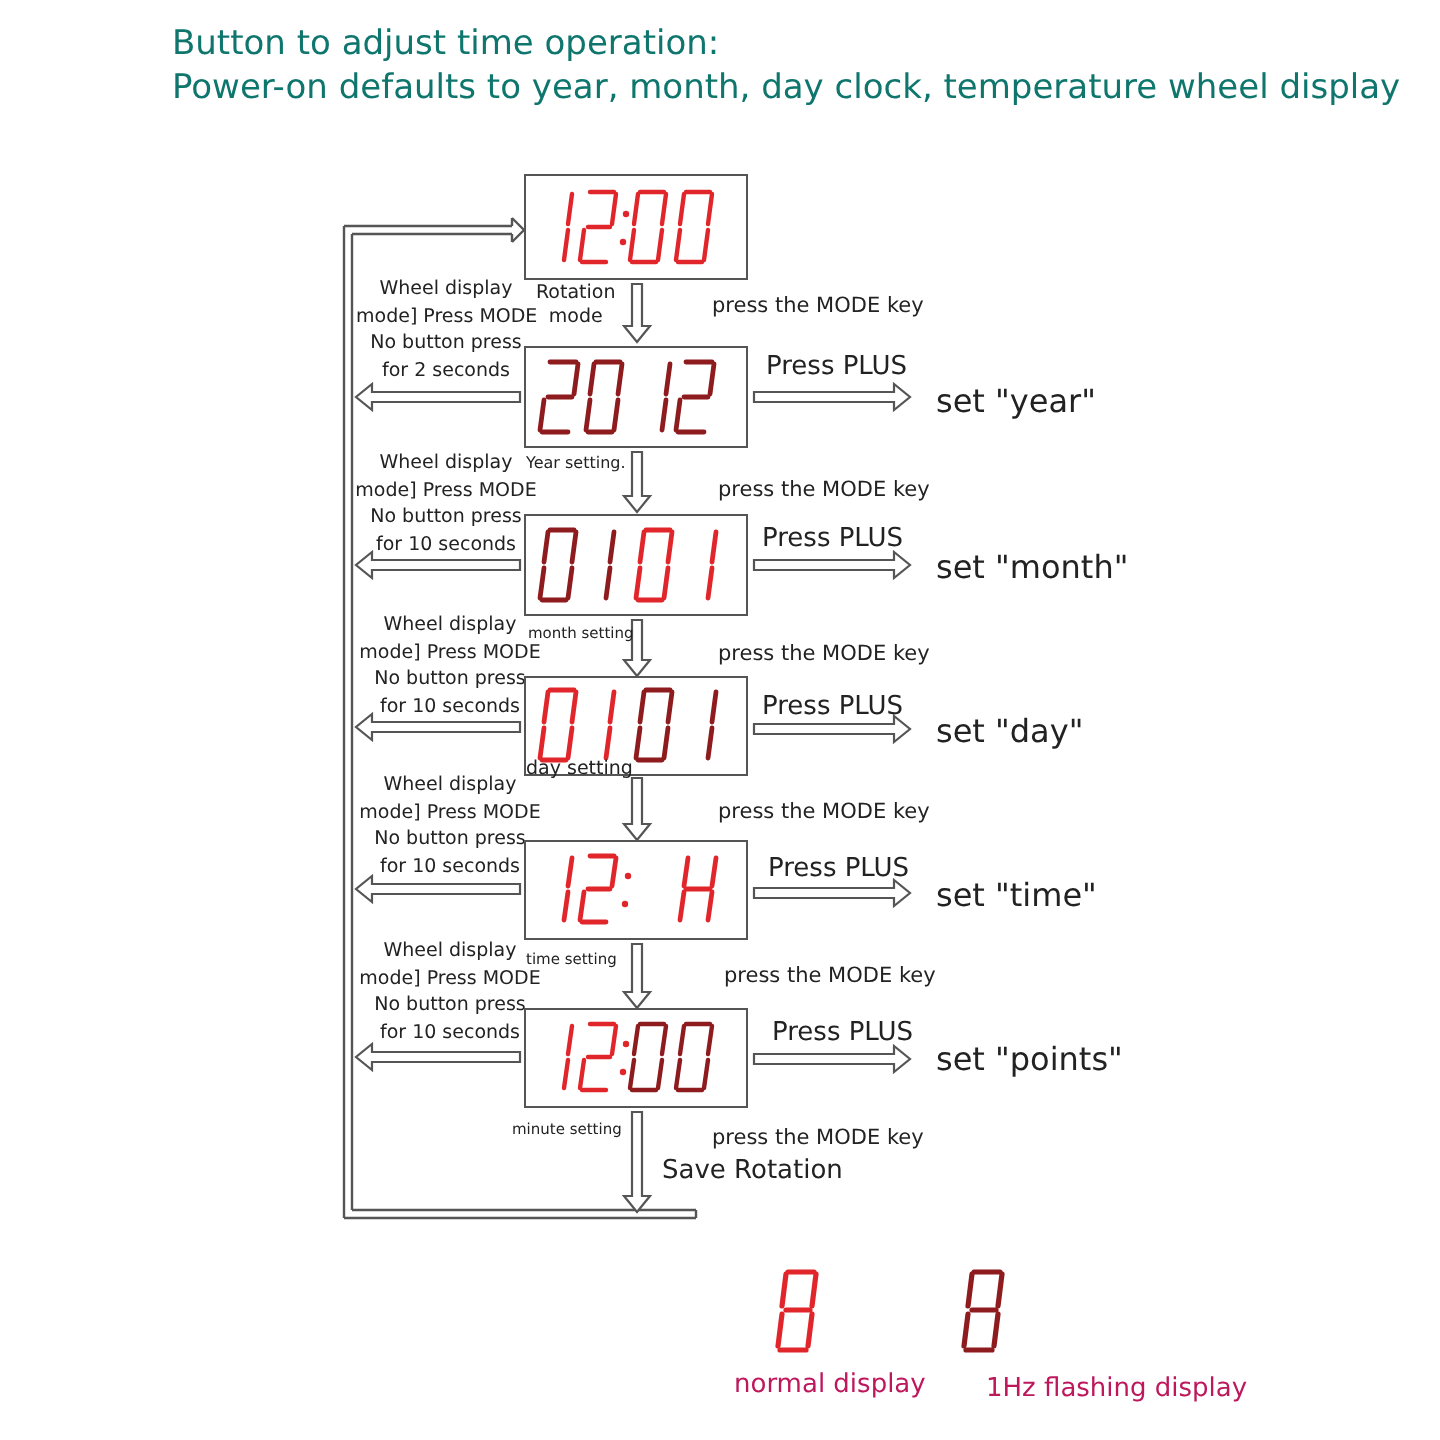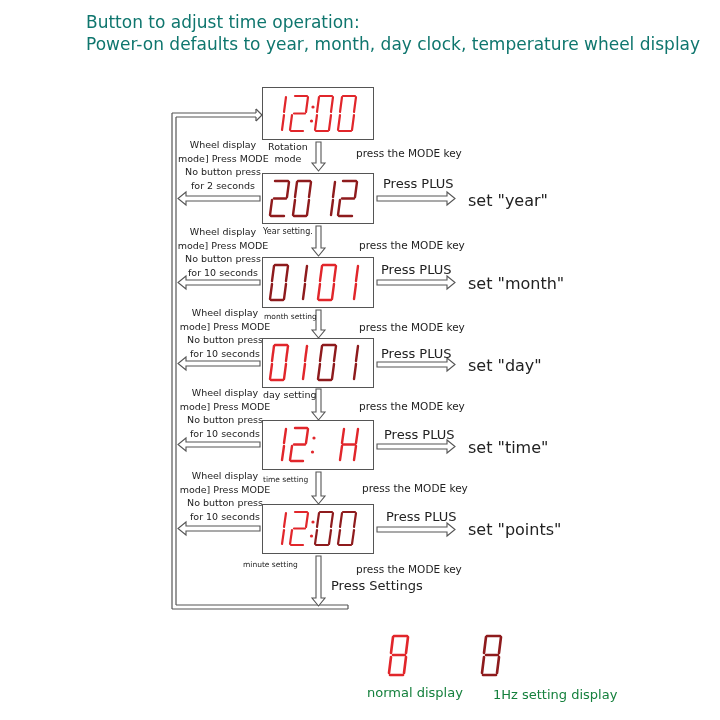--- a/index.html
+++ b/index.html
@@ -6,21 +6,21 @@
   body { width:720px; height:720px; position:relative; overflow:hidden; font-family:"DejaVu Sans", sans-serif; color:#222; }
   .abs { position:absolute; }
   .title { left:86px; font-size:17px; color:#0f766e; white-space:nowrap; }
   .lcd { position:absolute; left:262px; width:112px; border:1px solid #555; background:#fff; box-sizing:border-box; }
   .lcd svg { display:block; }
   .small { font-size:9.5px; color:#222; white-space:nowrap; text-align:center; line-height:13.5px; }
   .tiny { font-size:8px; color:#222; white-space:nowrap; }
   .mode { font-size:10.5px; color:#222; white-space:nowrap;margin-left:28px; }
   .plus { font-size:13px; color:#222; white-space:nowrap; }
   .set { font-size:16px; color:#222; white-space:nowrap; }
-  .legend-label { font-size:13px; color:#15803d; white-space:nowrap;text-align:right; }
+  .legend-label { font-size:13px; color:#be185d; white-space:nowrap;text-align:right; }
 </style>
 </head>
 <body>
 
 <div class="abs title" style="top:12px;">Button to adjust time operation:</div>
 <div class="abs title" style="top:34px;">Power-on defaults to year, month, day clock, temperature wheel display</div>
 
 <svg class="abs" style="left:0;top:0;" width="720" height="720">
   <defs>
     
@@ -210,21 +210,21 @@
       <line x1="71" y1="25" x2="69" y2="40"></line>
         <line x1="56" y1="41" x2="68" y2="41"></line>
       <line x1="57" y1="25" x2="55" y2="40"></line>
         <line x1="59" y1="7" x2="57" y2="22"></line>
 
       <line x1="95" y1="7" x2="93" y2="22"></line>
         <line x1="93" y1="25" x2="91" y2="40"></line>
     </g>
   </svg>
 </div>
-<div class="abs tiny" style="left:263px;top:389px;font-size:9.5px;">day setting</div>
+<div class="abs tiny" style="left:263px;top:379px;font-size:9.5px;">day setting</div>
 <div class="abs mode" style="left:331px;top:400px;">press the MODE key</div>
 <div class="abs plus" style="left:381px;top:346px;">Press PLUS</div>
 <div class="abs set" style="left:468px;top:356px;">set "day"</div>
 <div class="abs small" style="left:175px;top:386px;width:100px;">
   <div>Wheel display</div>
   <div>mode] Press MODE</div>
   <div>No button press</div>
   <div>for 10 seconds</div>
 </div>
 
@@ -290,23 +290,23 @@
 
       <line x1="80" y1="7" x2="92" y2="7"></line>
         <line x1="93" y1="8" x2="91" y2="22"></line>
       <line x1="91" y1="25" x2="89" y2="39"></line>
         <line x1="76" y1="40" x2="88" y2="40"></line>
       <line x1="77" y1="25" x2="75" y2="39"></line>
         <line x1="79" y1="8" x2="77" y2="22"></line>
     </g>
   </svg>
 </div>
-<div class="abs tiny" style="left:243px;top:560px;font-size:7.5px;">minute setting</div>
+<div class="abs tiny" style="left:256px;top:560px;font-size:7.5px;">minute setting</div>
 <div class="abs mode" style="left:328px;top:563px;">press the MODE key</div>
-<div class="abs" style="left:331px;top:578px;font-size:13px;white-space:nowrap;">Press Settings</div>
+<div class="abs" style="left:331px;top:578px;font-size:13px;white-space:nowrap;">Save Rotation</div>
 <div class="abs plus" style="left:386px;top:509px;">Press PLUS</div>
 <div class="abs set" style="left:468px;top:520px;">set "points"</div>
 
 <div class="abs" style="left:385px;top:632px;">
   <svg width="30" height="48" viewBox="0 0 30 48">
     <g stroke="#e1262b" stroke-width="2.6" stroke-linecap="round">
       <line x1="9" y1="4" x2="22" y2="4"></line>
         <line x1="23" y1="5" x2="21" y2="21"></line>
       <line x1="21" y1="25" x2="19" y2="41"></line>
         <line x1="5" y1="43" x2="18" y2="43"></line>
@@ -324,13 +324,13 @@
       <line x1="9" y1="4" x2="22" y2="4"></line>
         <line x1="23" y1="5" x2="21" y2="21"></line>
       <line x1="21" y1="25" x2="19" y2="41"></line>
         <line x1="5" y1="43" x2="18" y2="43"></line>
       <line x1="6" y1="25" x2="4" y2="41"></line>
         <line x1="8" y1="5" x2="6" y2="21"></line>
       <line x1="8" y1="23" x2="20" y2="23"></line>
     </g>
   </svg>
 </div>
-<div class="abs legend-label" style="left:493px;top:687px;">1Hz setting display</div>
+<div class="abs legend-label" style="left:493px;top:687px;">1Hz flashing display</div>
 
 </body></html>

